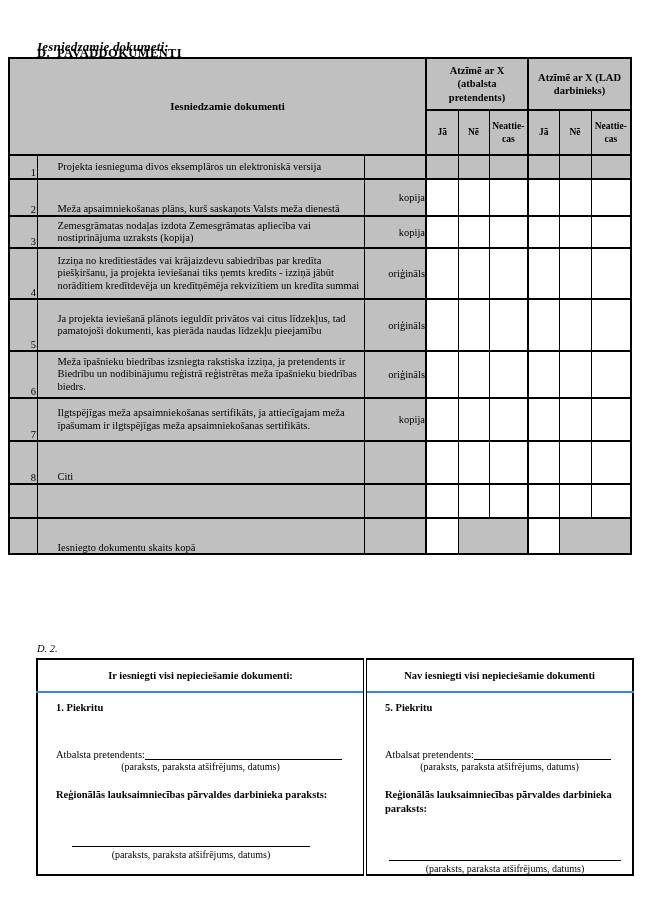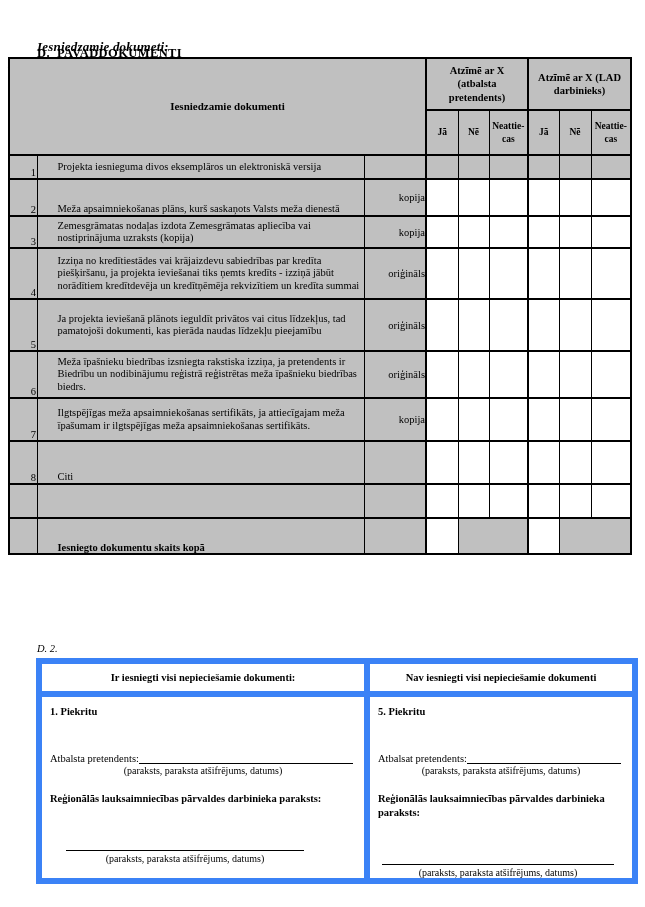--- a/index.html
+++ b/index.html
@@ -29,35 +29,35 @@
   .t1 .shade { background: #c0c0c0; padding-left: 20px; }
   .t1 .white { background: #ffffff; }
   .t1 th { font-weight: bold; text-align: center; vertical-align: middle; line-height: 1.25; }
   .t1 .hdr-docs { font-size: 11px; }
   .t1 .hdr-group { font-size: 10.5px; padding: 2px 3px; }
   .t1 .hdr-sub { font-size: 9.5px; padding: 1px 2px; line-height: 1.3; }
   .t1 .bl2 { border-left-width: 2px; }
   .num { text-align: center; vertical-align: bottom; padding: 0 2px 3px 2px; }
   .desc { text-align: left; vertical-align: middle; padding: 2px 5px; line-height: 1.17; margin-top: 19px; }
   .dtype { text-align: right; vertical-align: middle; padding: 1px 2px; }
-  .total-label { font-weight: bold; vertical-align: bottom; padding: 2px 5px 3px 5px; margin-left: 16px; }
+  .total-label { font-weight: normal; vertical-align: bottom; padding: 2px 5px 3px 5px; margin-left: 16px; }
 
   .h24 { height: 24px; } .h37 { height: 37px; } .h32 { height: 32px; }
   .h51 { height: 51px; } .h52 { height: 52px; } .h47 { height: 47px; }
   .h43 { height: 43px; } .h34 { height: 34px; } .h36 { height: 36px; }
 
   
   .d2-label { position: absolute; left: 37px; top: 643px; font-style: italic; font-size: 10.5px; }
   .t2 { position: absolute; left: 36px; top: 658px; width: 596px; border: 2px solid #000; background:#fff; }
-  .t2 td { border: 6px solid #3b82f6; vertical-align: top; }
+  .t2 td { border: 1px solid #3b82f6; vertical-align: top; }
   .t2 .t2-head {
     height: 33px; text-align: center; vertical-align: middle;
     font-weight: bold; font-size: 10.5px; border-bottom-width: 2px;
   }
-  .t2 .t2-body { height: 157px; font-size: 10.5px; padding: 0 8px; }
+  .t2 .t2-body { height: 157px; font-size: 10.5px; padding: 0 18px; }
   .t2 .div-l { border-left: 4px double #000; }
   .agree { font-weight: bold; margin-top: 9px; }
   .sig-row { display: flex; align-items: flex-end; margin-top: 34px; }
   .sig-row .lbl { font-weight: normal; white-space: nowrap; }
   .sig-row .fill { flex: 1 1 auto; border-bottom: 1px solid #000; height: 13px; margin-right: 3px; }
   .sig-caption { text-align: center; font-size: 10px; margin-top: 1px; }
   .official { font-weight: bold; margin-top: 16px; line-height: 1.35; }
   .sigline { border-bottom: 1px solid #000; height: 1px; width: 238px; margin: 44px 0 0 16px; }
   .sigline2 { width: 232px; margin-left: 4px; }
   .sig-caption2 { font-size: 10px; margin-top: 2px; width: 238px; margin-left: 16px; text-align: center; }

